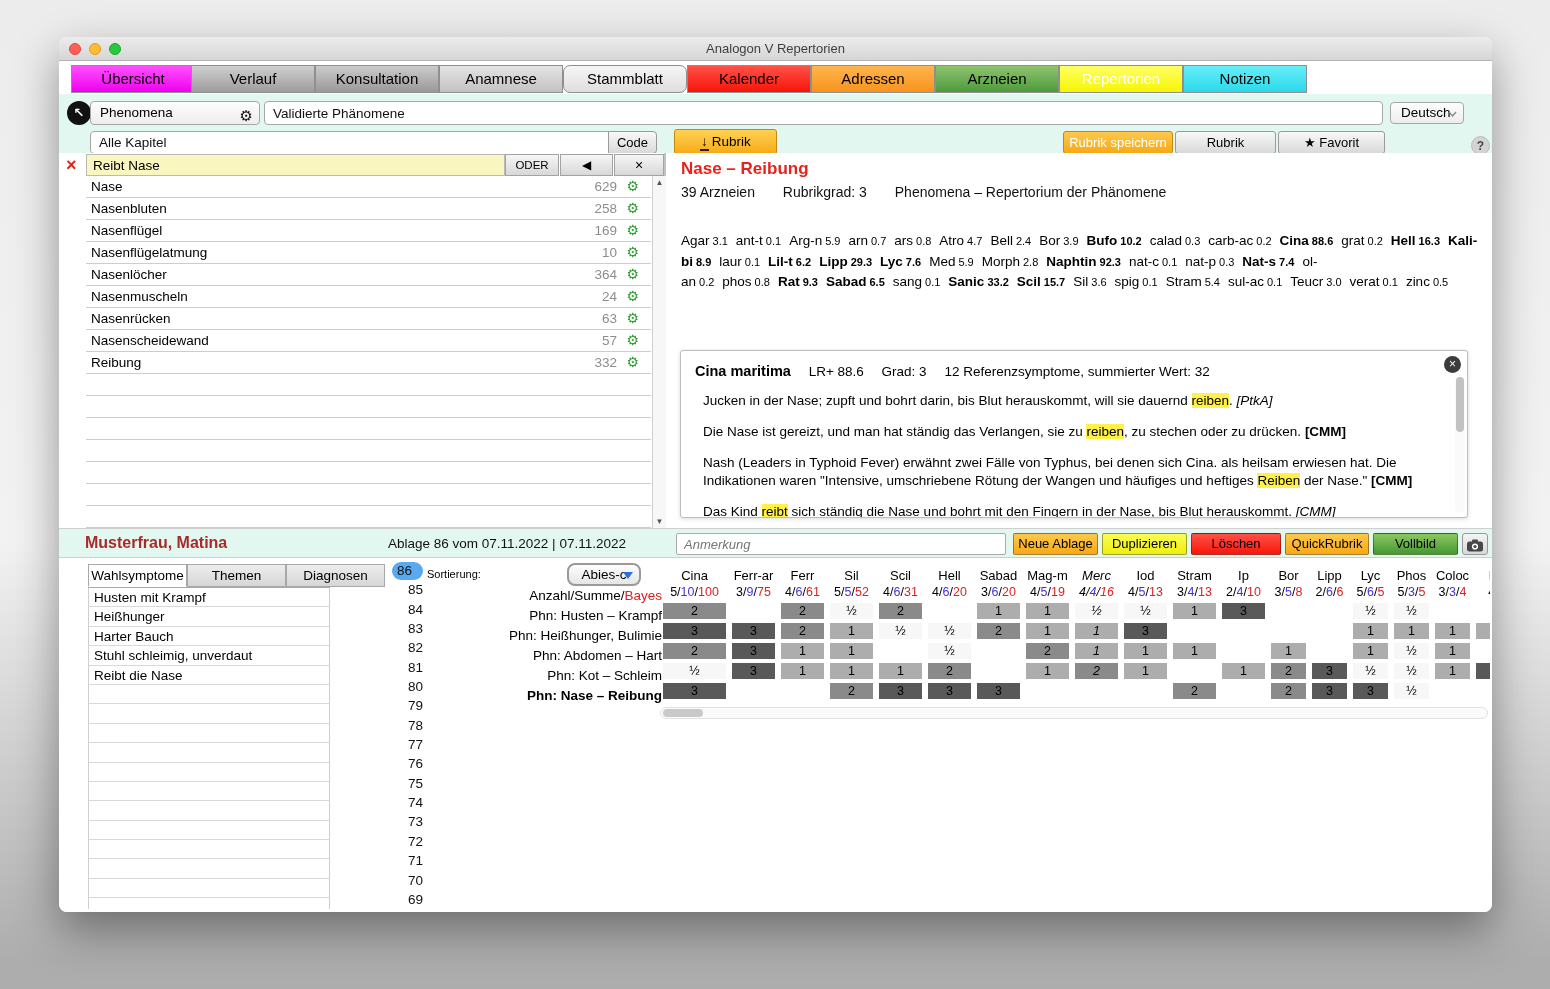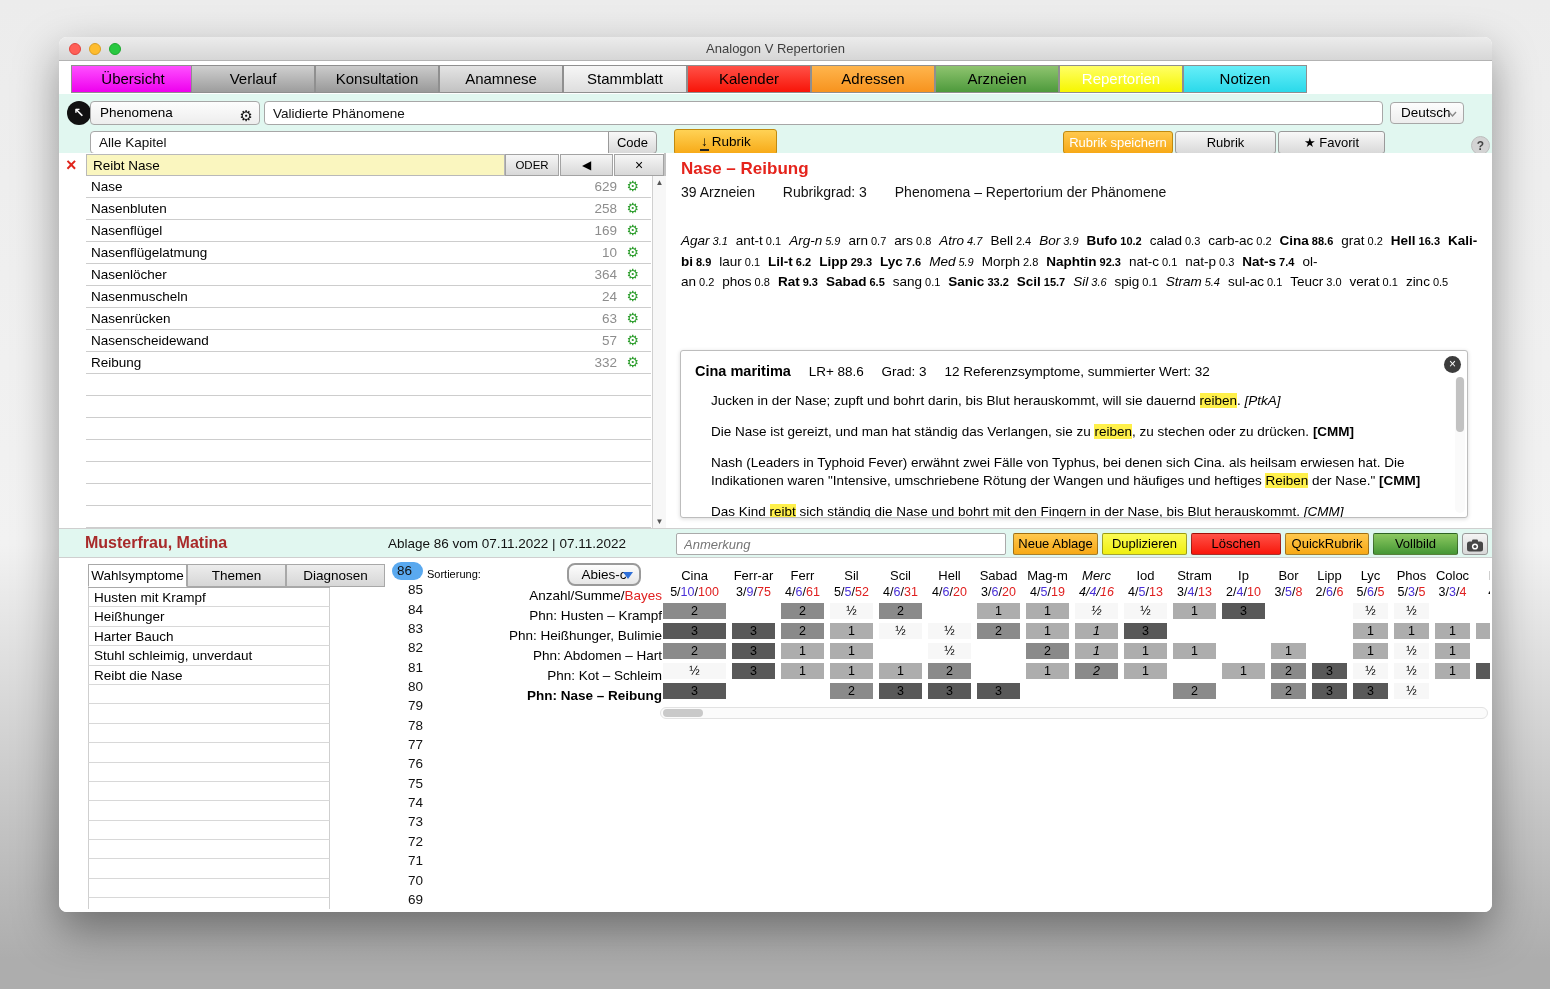--- a/index.html
+++ b/index.html
@@ -67,29 +67,29 @@
   .vscroll{position:absolute;left:593px;top:23px;width:14px;height:352px;background:#f7f7f7;border-left:1px solid #d0d0d0;}
   .vscroll .up{position:absolute;top:2px;width:100%;text-align:center;font-size:8px;color:#555;}
   .vscroll .dn{position:absolute;bottom:2px;width:100%;text-align:center;font-size:8px;color:#555;}
   .right-panel{position:absolute;left:609px;top:0;width:824px;height:375px;}
   .rub-title{position:absolute;left:13px;top:6px;font-size:17px;font-weight:bold;color:var(--titlered,#e5231b);}
   .rub-info{position:absolute;left:13px;top:31px;font-size:14px;color:#111;}
   .rub-info span{margin-right:24px;}
   .remedies{position:absolute;left:13px;top:78px;width:800px;font-size:13.5px;line-height:19.5px;color:#000;}
   .rem .rv{font-size:11px;margin:0 8px 0 3px;}
   .rem.b{font-weight:bold;}
-  .rem.i{font-style:italic;margin-top:28px;}
+  .rem.i{margin-top:28px;}
   
   .detail{position:absolute;left:12px;top:197px;width:788px;height:168px;background:#fff;
     border:1px solid #bdbdbd;border-radius:3px;box-shadow:0 1px 4px rgba(0,0,0,.15);overflow:hidden;}
   .detail .hdr{margin:12px 14px 0 14px;font-size:13.5px;}
   .detail .hdr b{font-size:14.5px;margin-right:14px;}
   .detail .hdr span{margin-right:14px;}
   .dparas{margin:0 30px 0 14px;}
-  .dparas p{font-size:13.5px;line-height:18px;margin:13px 0 0 16px;}
+  .dparas p{font-size:13.5px;line-height:18px;margin:13px 0 0 8px;}
   .hl{background:var(--hl,#fff04a);}
   .dclose{position:absolute;right:6px;top:5px;width:17px;height:17px;border-radius:50%;background:#3c3c3c;
     color:#fff;font-size:12px;text-align:center;line-height:16px;}
   .dscroll{position:absolute;right:2px;top:26px;bottom:4px;width:10px;background:#fafafa;border-radius:5px;}
   .dthumb{position:absolute;right:1px;top:0;width:8px;height:55px;background:#c2c2c2;border-radius:4px;}
   
   .patientbar{position:absolute;left:0;top:491px;width:100%;height:30px;background:var(--mint,#e1f7f0);
     border-top:1px solid #cfcfcf;border-bottom:1px solid #cfcfcf;}
   .pname{position:absolute;left:26px;top:5px;font-size:16px;font-weight:bold;color:var(--patred,#a82a2a);}
   .pablage{position:absolute;left:329px;top:7px;font-size:13.5px;color:#111;}
@@ -144,21 +144,21 @@
     <div class="tl y"></div>
     <div class="tl g"></div>
     <div class="wtitle">Analogon  V  Repertorien</div>
   </div>
 
   <div class="tabrow" id="tabbar">
       <div class="tab" style="left: 12px; background: linear-gradient(rgb(255, 80, 255), rgb(238, 0, 238)); color: rgb(0, 0, 0);">Übersicht</div>
       <div class="tab" style="left: 132px; background: linear-gradient(rgb(207, 207, 207), rgb(157, 157, 157)); color: rgb(0, 0, 0);">Verlauf</div>
       <div class="tab" style="left: 256px; background: linear-gradient(rgb(203, 203, 203), rgb(153, 153, 153)); color: rgb(0, 0, 0);">Konsultation</div>
       <div class="tab" style="left: 380px; background: linear-gradient(rgb(228, 228, 228), rgb(194, 194, 194)); color: rgb(0, 0, 0);">Anamnese</div>
-      <div class="tab" style="left: 504px; background: linear-gradient(rgb(246, 246, 246), rgb(222, 222, 222)); color: rgb(0, 0, 0);">Stammblatt</div>
+      <div class="tab" style="left: 504px; background: linear-gradient(rgb(246, 246, 246), rgb(222, 222, 222)); color: rgb(0, 0, 0); border-radius: 7px;">Stammblatt</div>
       <div class="tab" style="left: 628px; background: linear-gradient(rgb(255, 81, 71), rgb(248, 20, 8)); color: rgb(0, 0, 0);">Kalender</div>
       <div class="tab" style="left: 752px; background: linear-gradient(rgb(255, 181, 77), rgb(247, 147, 30)); color: rgb(0, 0, 0);">Adressen</div>
       <div class="tab" style="left: 876px; background: linear-gradient(rgb(143, 196, 111), rgb(78, 154, 60)); color: rgb(0, 0, 0);">Arzneien</div>
       <div class="tab" style="left: 1000px; background: linear-gradient(rgb(255, 255, 102), rgb(246, 246, 0)); color: rgb(255, 255, 255);">Repertorien</div>
       <div class="tab" style="left: 1124px; background: linear-gradient(rgb(102, 238, 248), rgb(43, 217, 234)); color: rgb(0, 0, 0);">Notizen</div>
     </div>
 
   <div class="toolbar">
     <div class="circle-btn pointer"><span>↖</span></div>
     <div class="combo phen">

